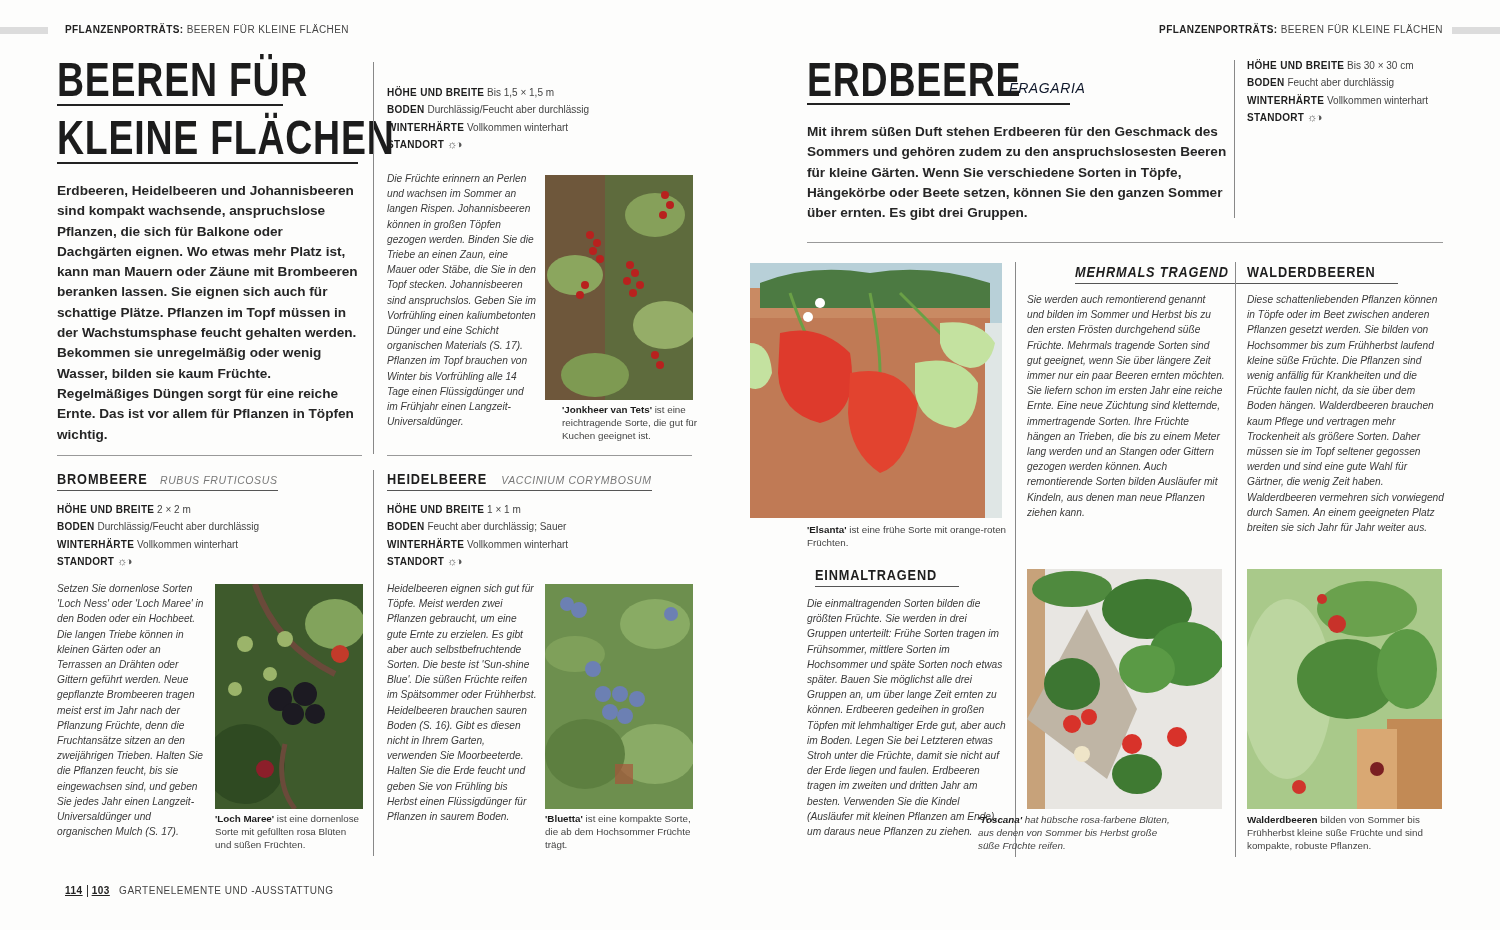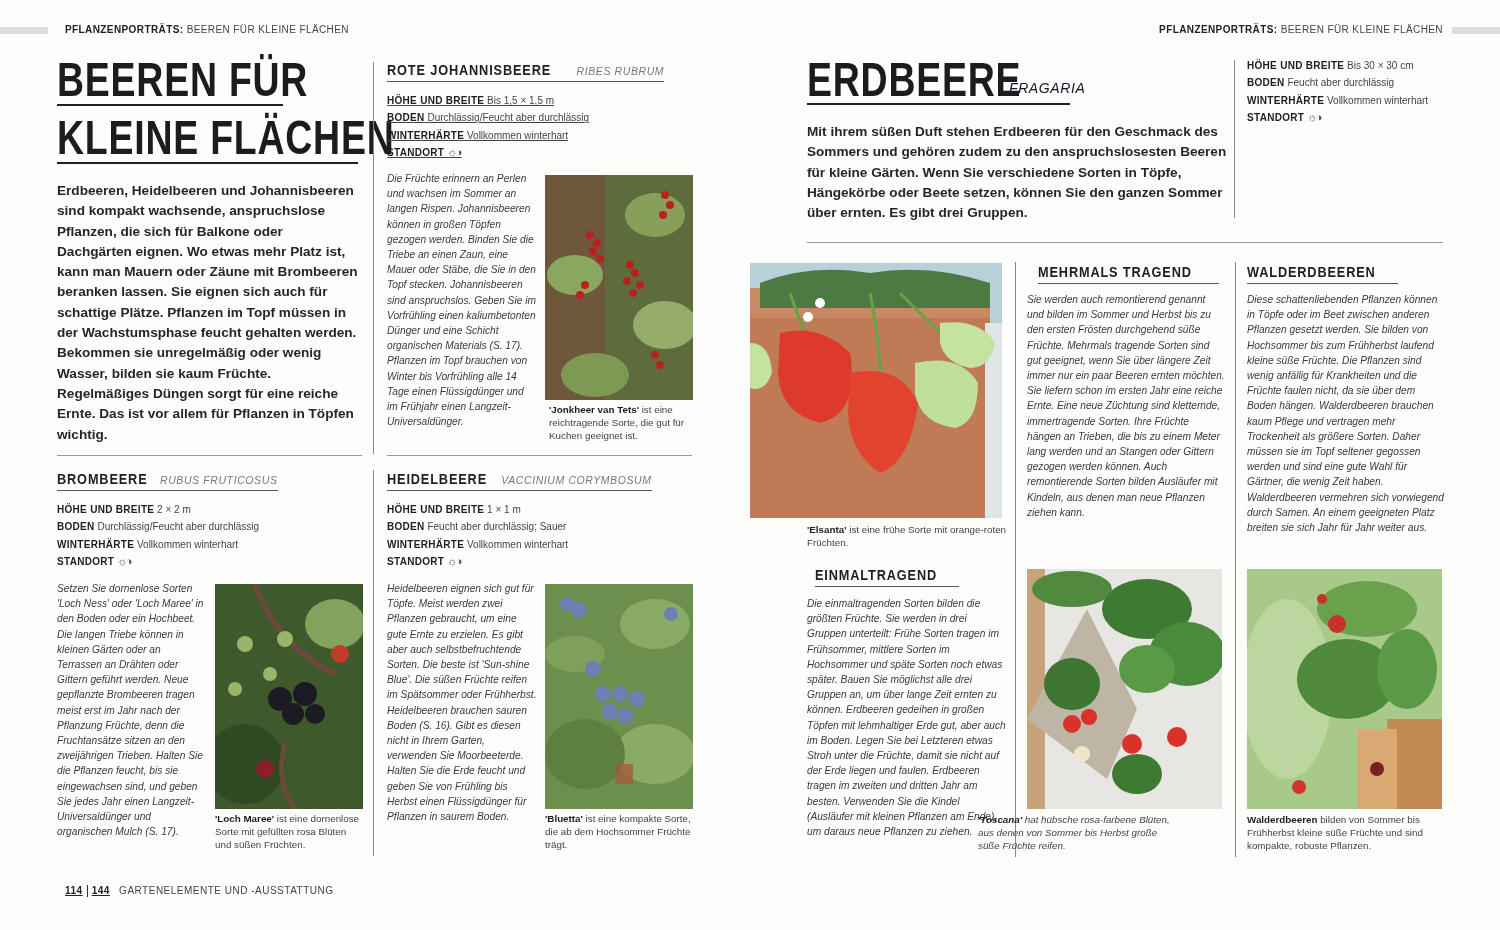--- a/index.html
+++ b/index.html
@@ -56,25 +56,21 @@
 <div class="abs rule" style="left:57px;top:162px;width:301px;"></div>
 
 <div class="abs intro" style="left:57px;top:181px;width:303px;">Erdbeeren, Heidelbeeren und Johannisbeeren sind kompakt wachsende, anspruchslose Pflanzen, die sich für Balkone oder Dachgärten eignen. Wo etwas mehr Platz ist, kann man Mauern oder Zäune mit Brombeeren beranken lassen. Sie eignen sich auch für schattige Plätze. Pflanzen im Topf müssen in der Wachstumsphase feucht gehalten werden. Bekommen sie unregelmäßig oder wenig Wasser, bilden sie kaum Früchte. Regelmäßiges Düngen sorgt für eine reiche Ernte. Das ist vor allem für Pflanzen in Töpfen wichtig.</div>
 
 <div class="abs hrule" style="left:57px;top:455px;width:305px;"></div>
 <div class="abs vrule" style="left:373px;top:62px;height:392px;"></div>
 <div class="abs vrule" style="left:373px;top:470px;height:386px;"></div>
 <div class="abs hrule" style="left:387px;top:455px;width:305px;"></div>
 
 <div class="abs" style="left:387px;top:61px;width:310px;">
-  <div class="sec-h">
-    <span class="name">ROTE JOHANNISBEERE</span>
-    <span class="latin">RIBES RUBRUM</span>
-  </div>
-  <div class="facts" style="margin-top:10px;text-decoration:underline;">
+  <div class="facts" style="margin-top:23px;">
     <div><span class="k">HÖHE UND BREITE</span> <span>Bis 1,5 × 1,5 m</span></div>
     <div><span class="k">BODEN</span> <span>Durchlässig/Feucht aber durchlässig</span></div>
     <div><span class="k">WINTERHÄRTE</span> <span>Vollkommen winterhart</span></div>
     <div><span class="k">STANDORT</span> <span class="sun">☼◑</span></div>
   </div>
 </div>
 <div class="abs body" style="left:387px;top:171px;width:150px;">Die Früchte erinnern an Perlen und wachsen im Sommer an langen Rispen. Johannisbeeren können in großen Töpfen gezogen werden. Binden Sie die Triebe an einen Zaun, eine Mauer oder Stäbe, die Sie in den Topf stecken. Johannisbeeren sind anspruchslos. Geben Sie im Vorfrühling einen kaliumbetonten Dünger und eine Schicht organischen Materials (S. 17). Pflanzen im Topf brauchen von Winter bis Vorfrühling alle 14 Tage einen Flüssigdünger und im Frühjahr einen Langzeit-Universaldünger.</div>
 <div class="abs photo" style="left:545px;top:175px;width:148px;height:225px;">
   <svg width="148" height="225" viewBox="0 0 148 225">
     <rect width="148" height="225" fill="#5e6b3d"></rect>
@@ -96,21 +92,21 @@
       <circle cx="120" cy="20" r="4"></circle>
         <circle cx="125" cy="30" r="4"></circle>
         <circle cx="118" cy="40" r="4"></circle>
       <circle cx="110" cy="180" r="4"></circle>
         <circle cx="115" cy="190" r="4"></circle>
       <circle cx="40" cy="110" r="4"></circle>
         <circle cx="35" cy="120" r="4"></circle>
     </g>
   </svg>
 </div>
-<div class="abs cap" style="left:549px;top:404px;width:150px;">
+<div class="abs cap" style="left:562px;top:404px;width:150px;">
   <b>'Jonkheer van Tets'</b><span> ist eine reichtragende Sorte, die gut für Kuchen geeignet ist.</span>
 </div>
 
 <div class="abs" style="left:57px;top:470px;width:310px;">
   <div class="sec-h">
     <span class="name">BROMBEERE</span>
     <span class="latin">RUBUS FRUTICOSUS</span>
   </div>
   <div class="facts" style="margin-top:10px;">
     <div><span class="k">HÖHE UND BREITE</span> <span>2 × 2 m</span></div>
@@ -179,21 +175,21 @@
         <circle cx="80" cy="132" r="8"></circle>
         <circle cx="126" cy="30" r="7"></circle>
       </g>
   </svg>
 </div>
 <div class="abs cap" style="left:545px;top:813px;width:150px;">
   <b>'Bluetta'</b><span> ist eine kompakte Sorte, die ab dem Hochsommer Früchte trägt.</span>
 </div>
 
 <div class="abs footer cond">
-  <span class="pg">114</span><span class="sep"></span><span class="pg">144</span>
+  <span class="pg">114</span><span class="sep"></span><span class="pg">103</span>
   <span style="margin-left:6px;">GARTENELEMENTE UND -AUSSTATTUNG</span>
 </div>
 
 <div class="abs big-title" style="left:807px;top:52px;font-size:48px;line-height:56px;">ERDBEERE</div>
 <div class="abs" style="left:1009px;top:80px;font-size:14px;font-style:italic;color:#0f172a;letter-spacing:0.6px;">FRAGARIA</div>
 <div class="abs rule" style="left:807px;top:103px;width:263px;"></div>
 
 <div class="abs intro" style="left:807px;top:122px;width:420px;">Mit ihrem süßen Duft stehen Erdbeeren für den Geschmack des Sommers und gehören zudem zu den anspruchslosesten Beeren für kleine Gärten. Wenn Sie verschiedene Sorten in Töpfe, Hängekörbe oder Beete setzen, können Sie den ganzen Sommer über ernten. Es gibt drei Gruppen.</div>
 
 <div class="abs vrule" style="left:1234px;top:60px;height:158px;"></div>
@@ -231,21 +227,21 @@
 
 <div class="abs" style="left:807px;top:566px;width:200px;padding-left:8px;">
   <div class="sec-h">
     <span class="name">EINMALTRAGEND</span>
   </div>
 </div>
 <div class="abs body" style="left:807px;top:596px;width:200px;">Die einmaltragenden Sorten bilden die größten Früchte. Sie werden in drei Gruppen unterteilt: Frühe Sorten tragen im Frühsommer, mittlere Sorten im Hochsommer und späte Sorten noch etwas später. Bauen Sie möglichst alle drei Gruppen an, um über lange Zeit ernten zu können. Erdbeeren gedeihen in großen Töpfen mit lehmhaltiger Erde gut, aber auch im Boden. Legen Sie bei Letzteren etwas Stroh unter die Früchte, damit sie nicht auf der Erde liegen und faulen. Erdbeeren tragen im zweiten und dritten Jahr am besten. Verwenden Sie die Kindel (Ausläufer mit kleinen Pflanzen am Ende), um daraus neue Pflanzen zu ziehen.</div>
 
 <div class="abs vrule" style="left:1015px;top:262px;height:595px;"></div>
 
-<div class="abs" style="left:1038px;top:263px;width:200px;">
+<div class="abs" style="left:1075px;top:263px;width:200px;font-style:italic;">
   <div class="sec-h">
     <span class="name">MEHRMALS TRAGEND</span>
   </div>
 </div>
 <div class="abs body" style="left:1027px;top:292px;width:198px;">Sie werden auch remontierend genannt und bilden im Sommer und Herbst bis zu den ersten Frösten durchgehend süße Früchte. Mehrmals tragende Sorten sind gut geeignet, wenn Sie über längere Zeit immer nur ein paar Beeren ernten möchten. Sie liefern schon im ersten Jahr eine reiche Ernte. Eine neue Züchtung sind kletternde, immertragende Sorten. Ihre Früchte hängen an Trieben, die bis zu einem Meter lang werden und an Stangen oder Gittern gezogen werden können. Auch remontierende Sorten bilden Ausläufer mit Kindeln, aus denen man neue Pflanzen ziehen kann.</div>
 <div class="abs photo" style="left:1027px;top:569px;width:195px;height:240px;">
   <svg width="195" height="240" viewBox="0 0 195 240">
     <rect width="195" height="240" fill="#e8e6e2"></rect>
     <rect x="0" y="0" width="18" height="240" fill="#c7a27a"></rect>
     <path d="M0 150 L60 40 L110 140 L80 210 Z" fill="#bfb5a5"></path>

